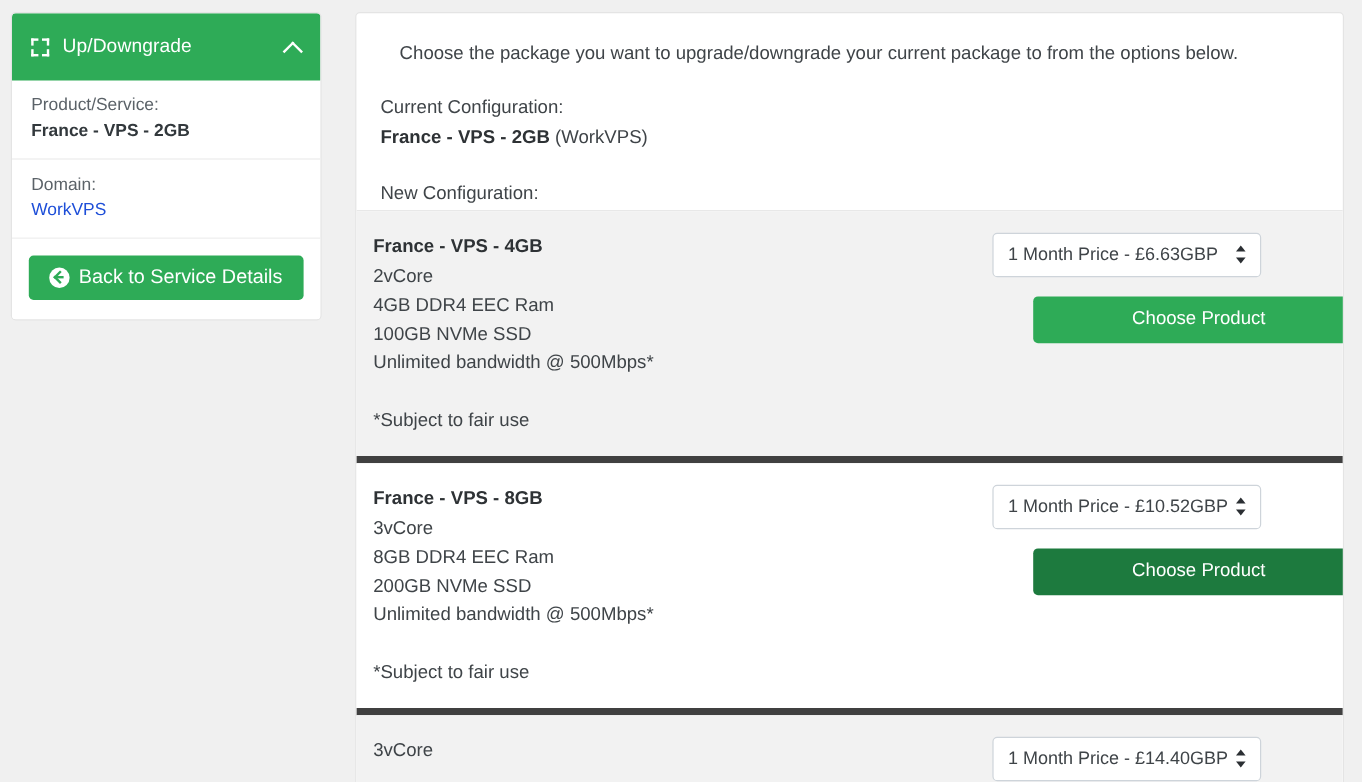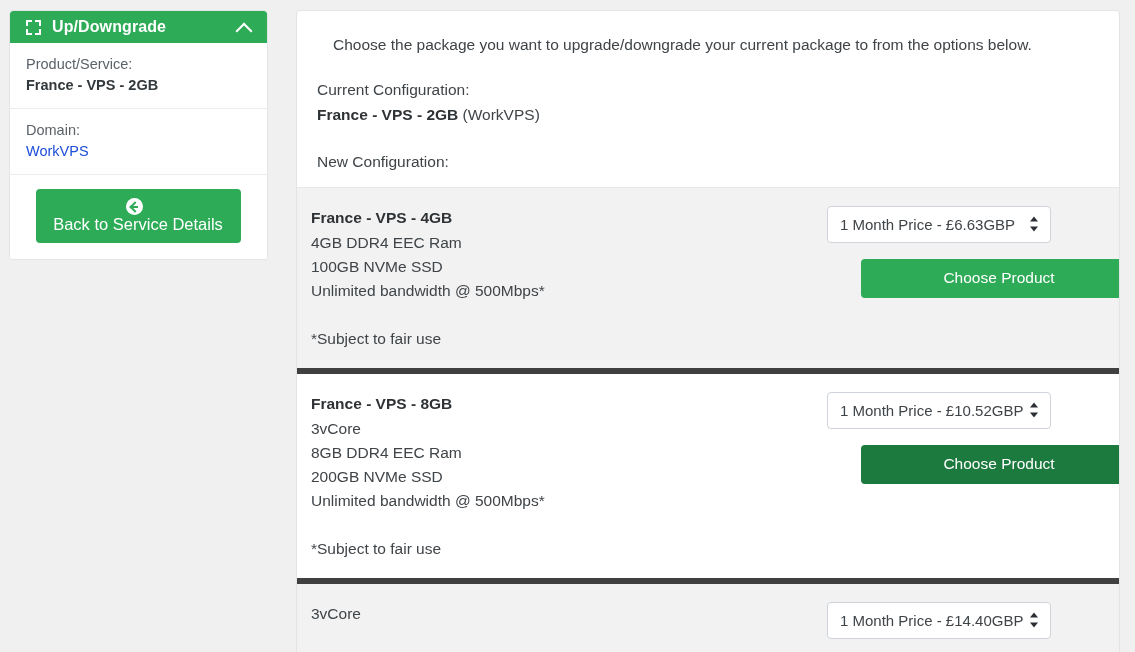--- a/index.html
+++ b/index.html
@@ -31,28 +31,27 @@
   .panel {
     background: #ffffff;
     border: 1px solid #e4e4e4;
     border-radius: 4px;
     overflow: hidden;
   }
 
   .panel-head {
     background: #2eab57;
     color: #ffffff;
-    height: 32px;
+    height: 56px;
     display: flex;
     align-items: center;
     padding: 0 16px;
     font-size: 16px;
     border-top-left-radius: 3px;
     border-top-right-radius: 3px;
-    font-weight: bold;
   }
   .panel-head .title {
     flex: 1 1 auto;
     margin-left: 11px;
     letter-spacing: .1px;
     line-height: 1;
   }
   .expand-icon {
     width: 15px;
     height: 15px;
@@ -115,21 +114,20 @@
     justify-content: center;
     background: #2eab57;
     border: none;
     border-radius: 4px;
     color: #ffffff;
     font-size: 16.5px;
     padding: 9px 18px 10px 17px;
     cursor: pointer;
     font-family: inherit;
     line-height: 1.1;
-    flex-direction: column;
   }
   .icon-back-circle {
     width: 17px; height: 17px;
     border-radius: 50%;
     background: #ffffff;
     position: relative;
     margin-right: 8px;
     flex: 0 0 auto;
   }
   .icon-back-circle::before {
@@ -173,21 +171,20 @@
   .cfg-block { margin-bottom: 22px; }
   .cfg-line {
     font-size: 15.5px;
     color: #3f4448;
     line-height: 1.6;
   }
   .cfg-line b { font-weight: bold; color: #2e3235; }
   .cfg-new {
     font-size: 15.5px;
     color: #3f4448;
-    margin-bottom: 12px;
     line-height: 1.6;
   }
 
   
   .products { border-top: 1px solid #e8e8e8; }
 
   .product {
     display: flex;
     align-items: flex-start;
     padding: 16px 16px 17px 14px;
@@ -334,20 +331,21 @@
       </div>
 
       <div class="cfg-new">New Configuration:</div>
     </div>
 
     <div class="products">
 
       <div class="product striped">
         <div class="product-info">
           <div class="product-name">France - VPS - 4GB</div>
+          <div class="spec">2vCore</div>
           <div class="spec">4GB DDR4 EEC Ram</div>
           <div class="spec">100GB NVMe SSD</div>
           <div class="spec">Unlimited bandwidth @ 500Mbps*</div>
           <div class="spec spacer"></div>
           <div class="spec">*Subject to fair use</div>
         </div>
         <div class="product-actions">
           <div class="price-select">
             <span>1 Month Price - £6.63GBP</span>
             <span class="arrows"></span>

